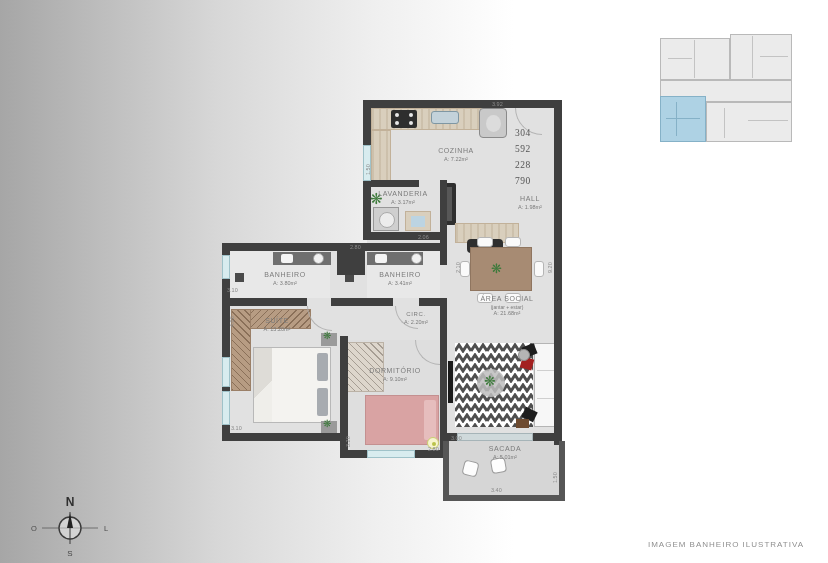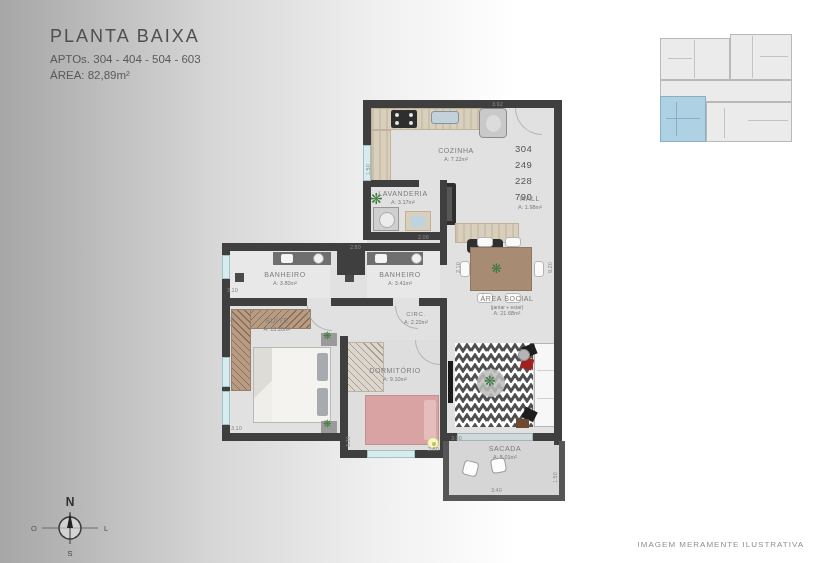--- a/index.html
+++ b/index.html
@@ -36,25 +36,20 @@
   .kp-blue{position:absolute;background:#aed2e4;border:1px solid #85b1c7;box-sizing:border-box;}
   
   #disclaimer{position:absolute;right:24px;bottom:14px;font-size:8px;letter-spacing:1px;color:#8f8f8f;}
   #compass{position:absolute;left:28px;top:494px;}
 </style>
 </head>
 <body>
 
 <div id="page">
 
-  <div id="title-block">
-    <div class="t1">PLANTA BAIXA</div>
-    <div class="t2">APTOs. 304 - 404 - 504 - 603</div>
-    <div class="t3">ÁREA: 82,89m²</div>
-  </div>
 
   <div id="key-plan">
     <div class="kp" style="left:12px;top:10px;width:70px;height:42px;"></div>
     <div class="kp" style="left:82px;top:6px;width:62px;height:46px;"></div>
     <div class="kp" style="left:12px;top:52px;width:132px;height:22px;"></div>
     <div class="kp" style="left:58px;top:74px;width:86px;height:40px;"></div>
     <div class="kp-line" style="left:46px;top:12px;width:1px;height:38px;"></div>
     <div class="kp-line" style="left:104px;top:8px;width:1px;height:42px;"></div>
     <div class="kp-line" style="left:20px;top:30px;width:24px;height:1px;"></div>
     <div class="kp-line" style="left:112px;top:28px;width:28px;height:1px;"></div>
@@ -198,23 +193,23 @@
     <div class="win" style="left:7px;top:262px;width:8px;height:30px;"></div>
     <div class="win" style="left:7px;top:296px;width:8px;height:34px;"></div>
     <div class="win" style="left:152px;top:355px;width:48px;height:8px;"></div>
     <div class="slider" style="left:242px;top:338px;width:76px;height:8px;"></div>
 
     <div class="arc" style="left:92px;top:211px;width:24px;height:24px;"></div>
     <div class="arc" style="left:180px;top:211px;width:22px;height:22px;"></div>
     <div class="arc" style="left:200px;top:245px;width:24px;height:24px;"></div>
     <div class="arc" style="left:300px;top:13px;width:26px;height:26px;"></div>
 
-    <div style="position:absolute;left:300px;top:46px;">
+    <div style="position:absolute;left:300px;top:30px;font-family:Liberation Serif, serif;">
       <div class="stack-num">304</div>
-      <div class="stack-num">249</div>
+      <div class="stack-num">592</div>
       <div class="stack-num">228</div>
       <div class="stack-num">790</div>
     </div>
 
     <div class="room-label" style="left:196px;top:52px;width:90px;">
       <div class="rname">COZINHA</div>
       <div class="rarea">A: 7.22m²</div>
     </div>
     <div class="room-label" style="left:152px;top:95px;width:72px;">
       <div class="rname">LAVANDERIA</div>
@@ -276,15 +271,15 @@
       <circle cx="42" cy="34" r="11" fill="rgba(255,255,255,0.4)" stroke="#3a3a3a" stroke-width="1.4"></circle>
       <line x1="42" y1="18" x2="42" y2="50" stroke="#3a3a3a" stroke-width="1"></line>
       <path d="M39 34 L42 19 L45 34 Z" fill="#222"></path>
       <text x="42" y="12" text-anchor="middle" font-size="12" font-weight="bold" fill="#2f2f2f" font-family="Liberation Sans, sans-serif">N</text>
       <text x="6" y="37" text-anchor="middle" font-size="7.5" fill="#4a4a4a" font-family="Liberation Sans, sans-serif">O</text>
       <text x="78" y="37" text-anchor="middle" font-size="7.5" fill="#4a4a4a" font-family="Liberation Sans, sans-serif">L</text>
       <text x="42" y="62" text-anchor="middle" font-size="8" fill="#444" font-family="Liberation Sans, sans-serif">S</text>
     </svg>
   </div>
 
-  <div id="disclaimer">IMAGEM MERAMENTE ILUSTRATIVA</div>
+  <div id="disclaimer">IMAGEM BANHEIRO ILUSTRATIVA</div>
 
 </div>
 
 </body></html>

